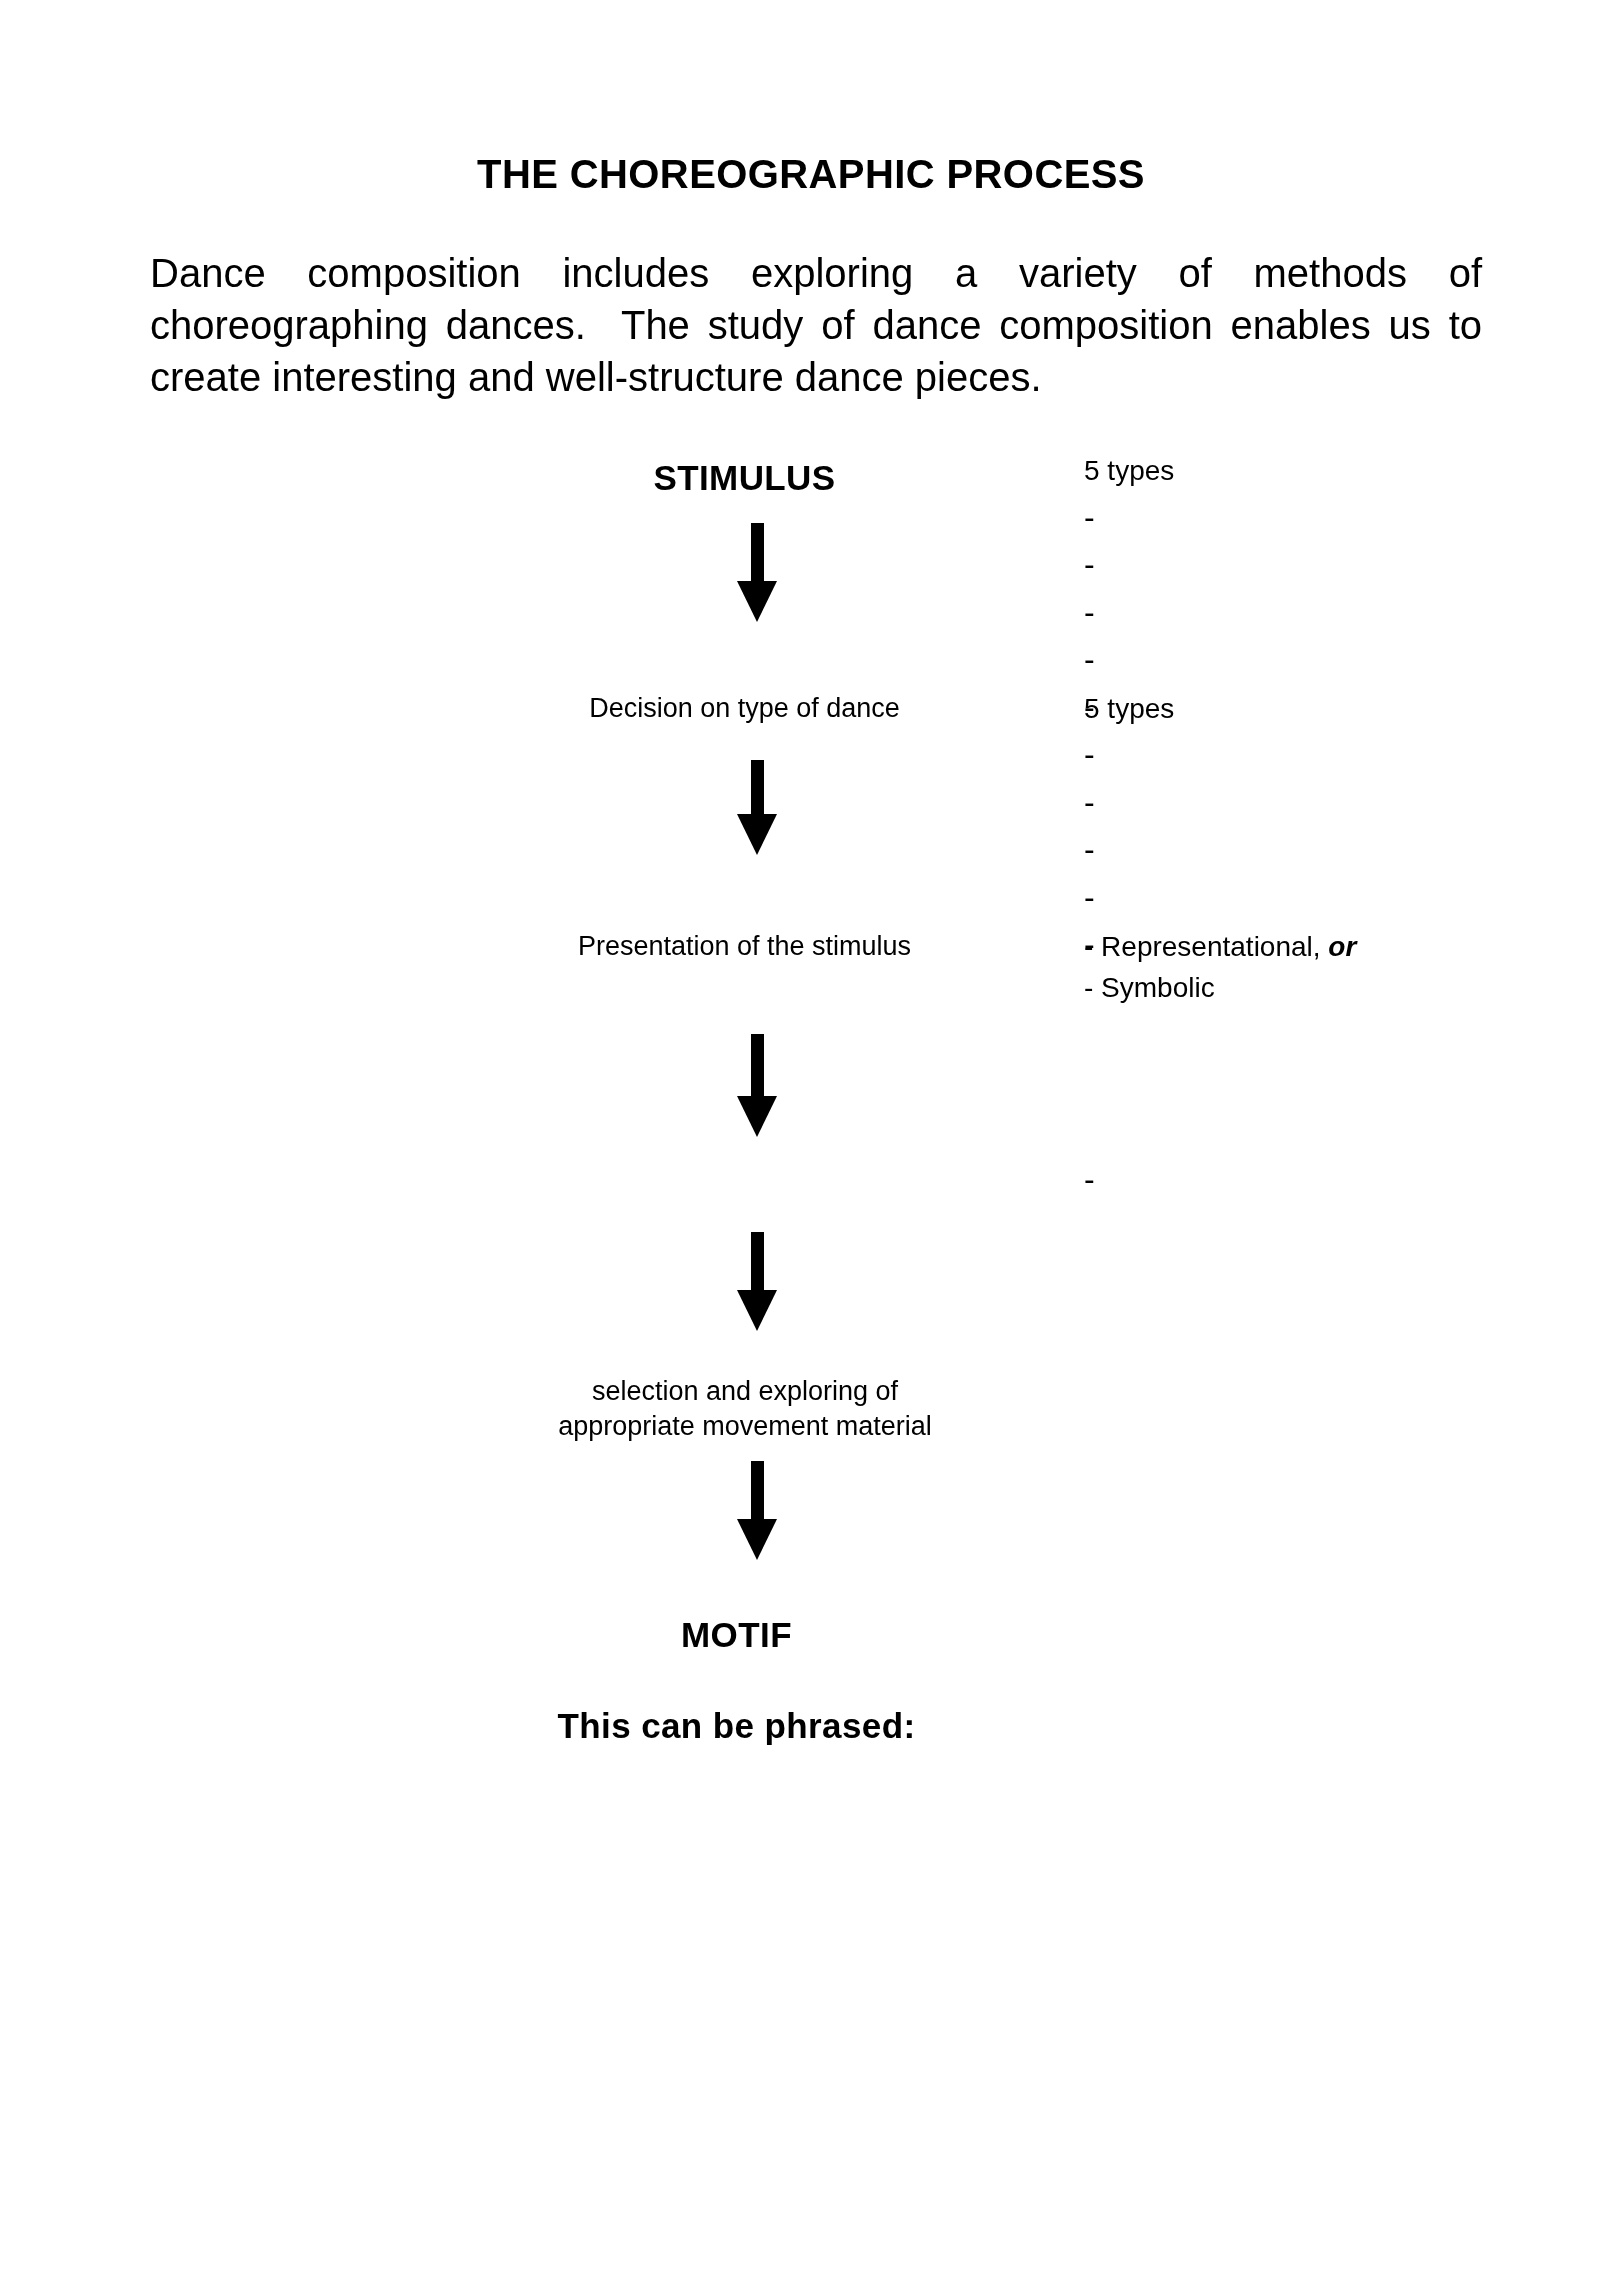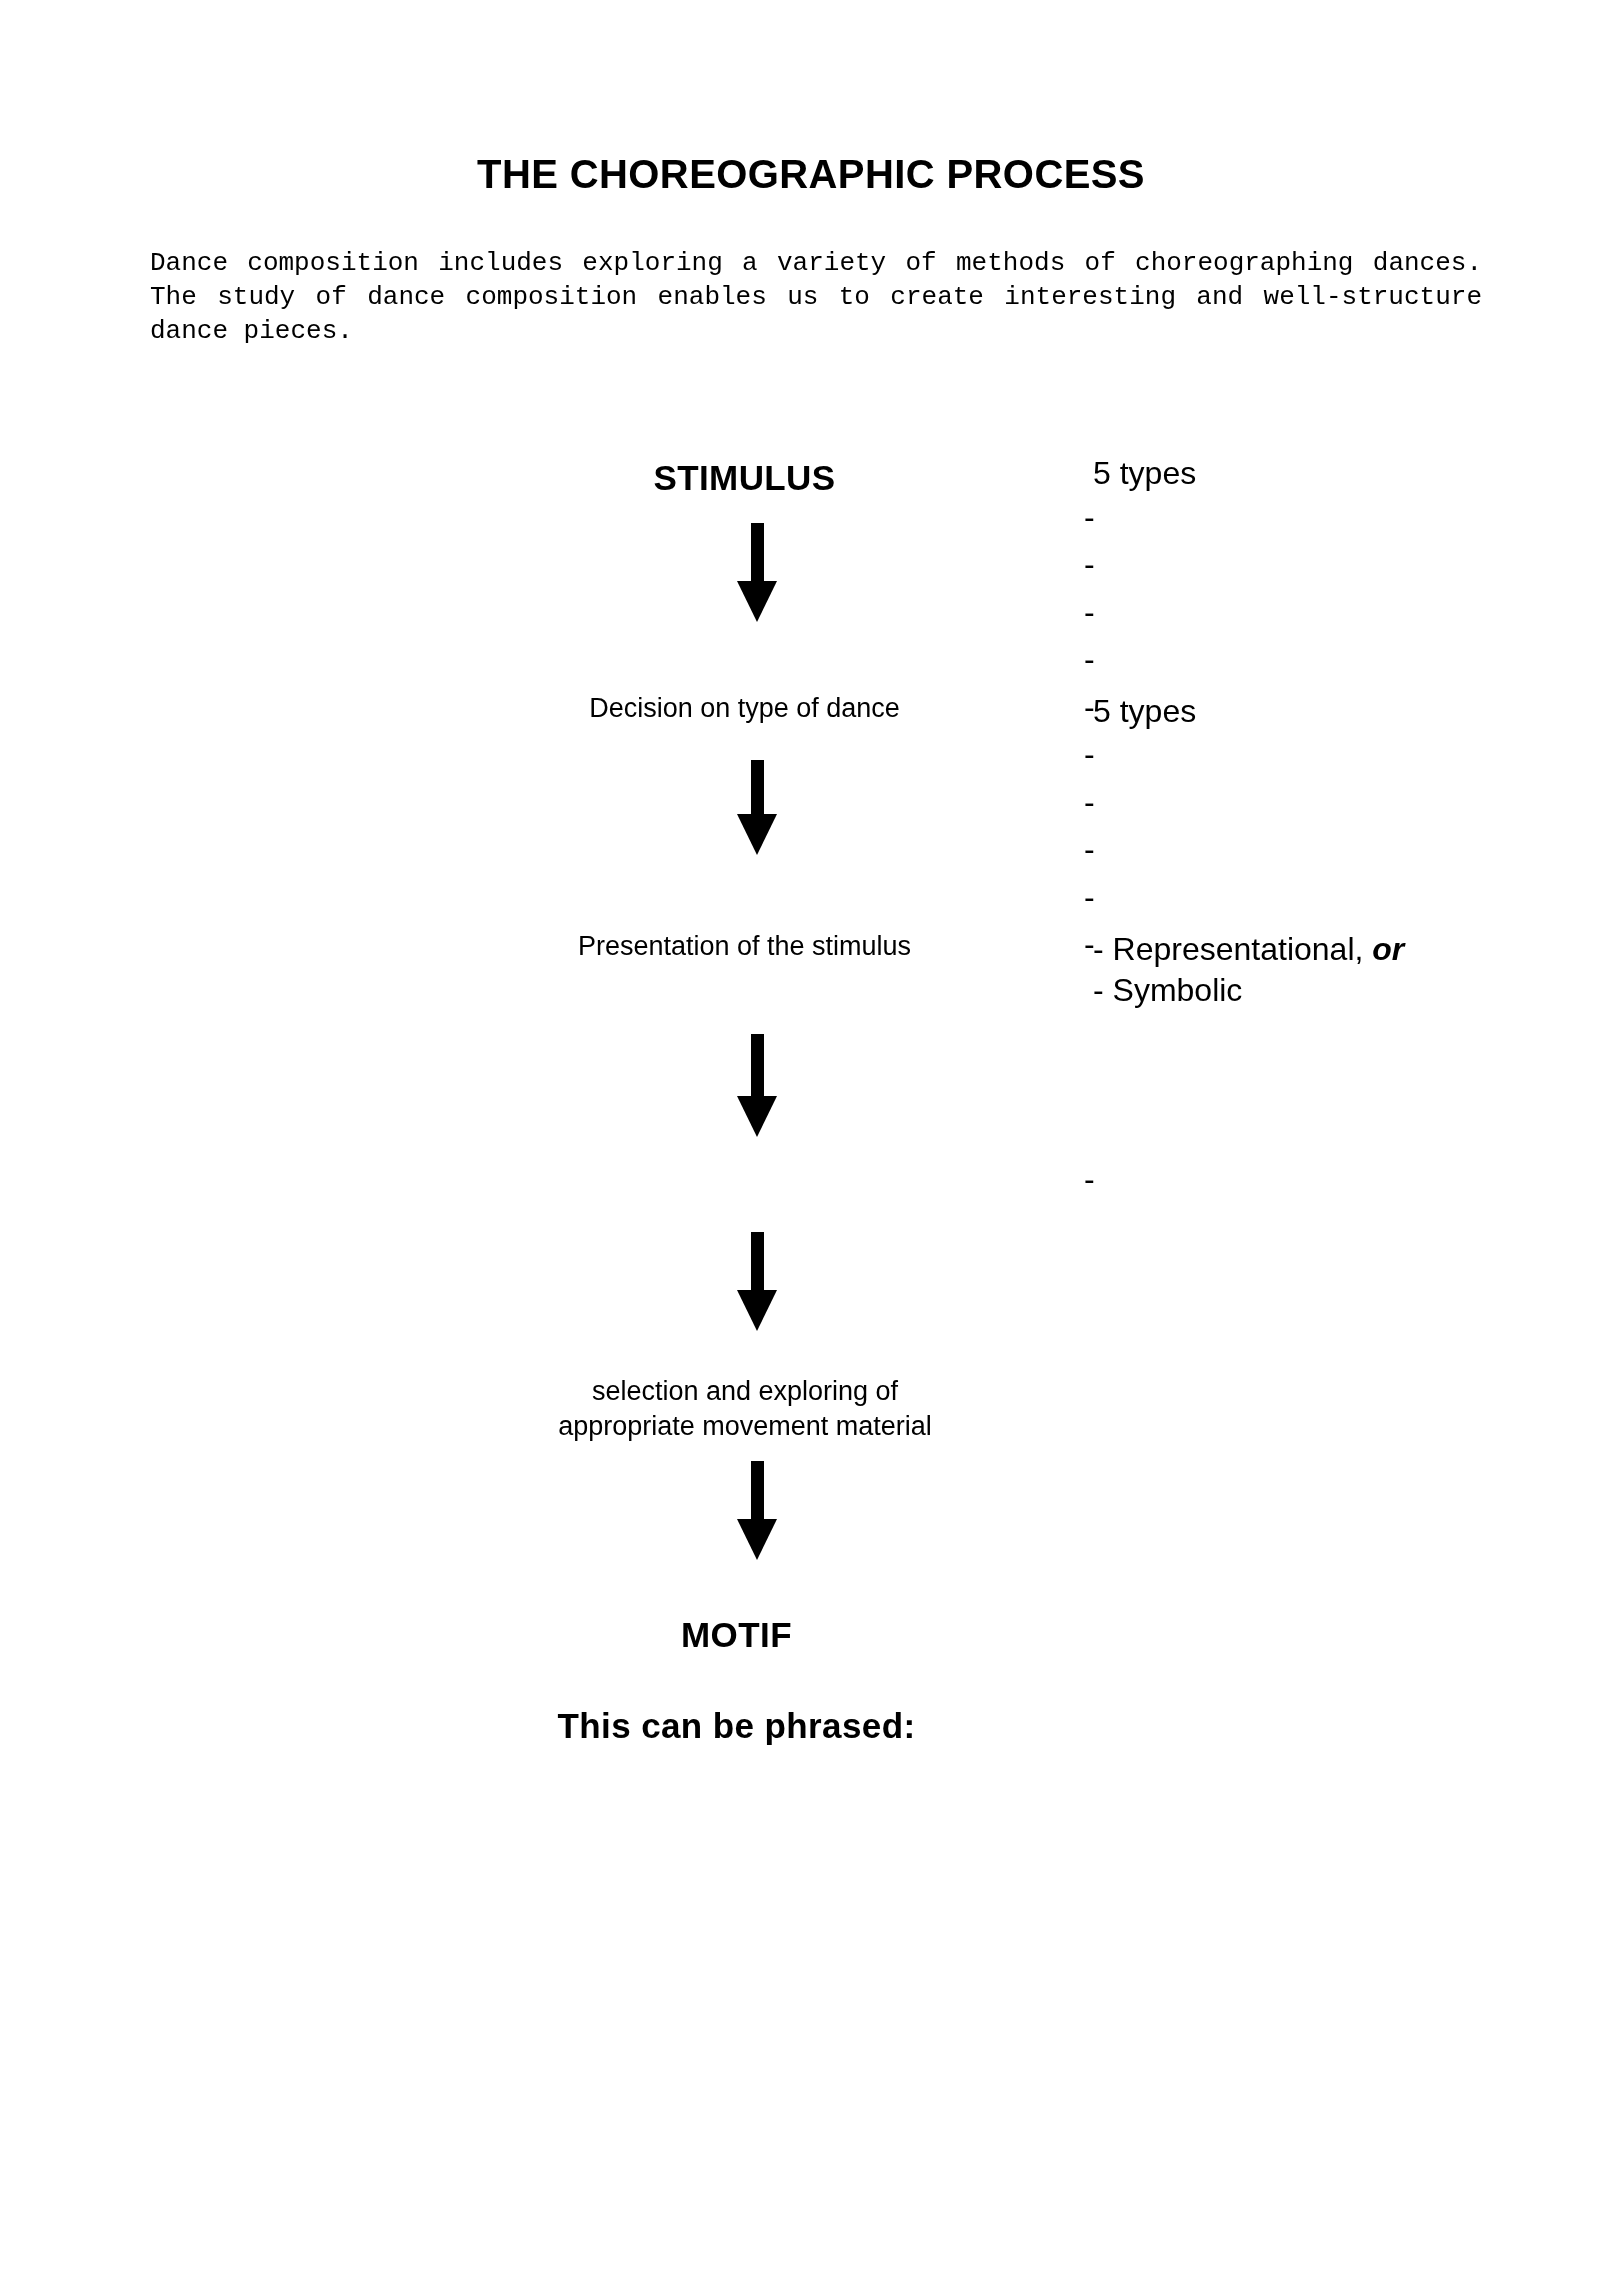--- a/index.html
+++ b/index.html
@@ -31,26 +31,25 @@
     letter-spacing: 0.4px;
     line-height: 1.12;
   }
 
   
   .intro {
     position: absolute;
     left: 150px;
     top: 247px;
     width: 1332px;
-    font-size: 26px;
+    font-size: 40px;
     line-height: 1.30;
     text-align: justify;
     text-justify: inter-word;
     white-space: pre-wrap;
-    font-family: Liberation Mono, monospace;
   }
 
   
   .diagram {
     position: absolute;
     left: 0;
     top: 0;
     width: 1622px;
     height: 2295px;
   }
@@ -87,24 +86,23 @@
     height: 0;
     border-left: 20.6px solid transparent;
     border-right: 20.6px solid transparent;
     border-top: 41px solid #000000;
   }
 
   
   .annot {
     position: absolute;
     left: 1084px;
-    font-size: 32px;
+    font-size: 28px;
     line-height: 1.30;
     white-space: nowrap;
-    margin-left: 9px;
   }
   .annot .em {
     font-style: italic;
     font-weight: bold;
   }
   .dash {
     position: absolute;
     left: 1084px;
     font-size: 32px;
     line-height: 1;

